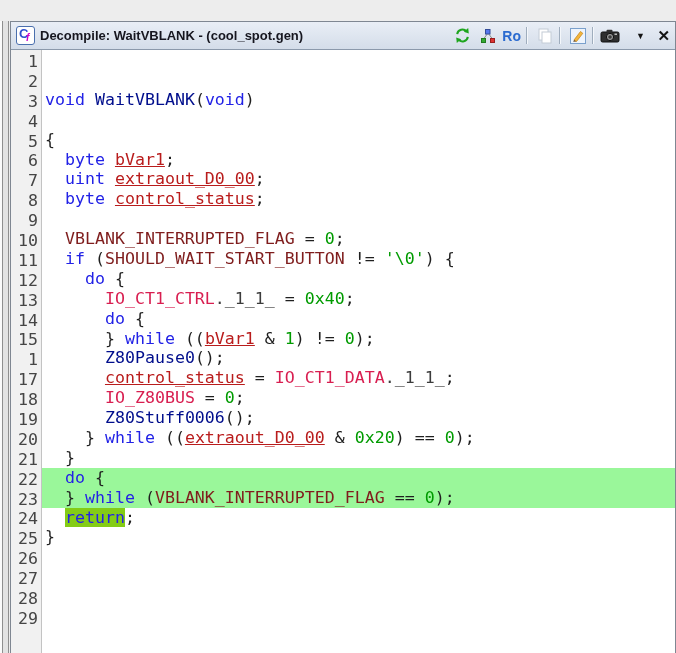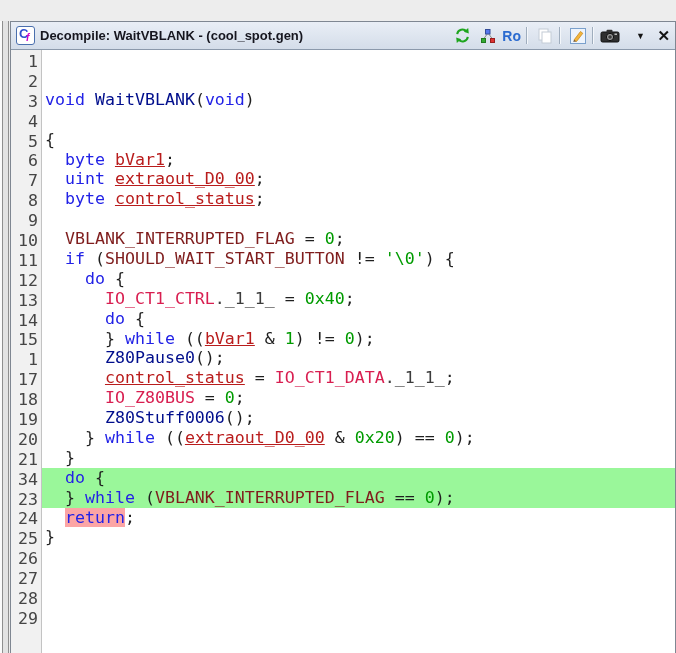--- a/index.html
+++ b/index.html
@@ -42,21 +42,21 @@
     font-size:16.6px;line-height:19.9px;
   }
   .gutter{
     flex:0 0 27px;width:27px;background:#f1f1f1;border-right:1px solid #c3c3c3;
     text-align:right;padding:2px 3px 0 0;box-sizing:content-box;color:#454545;
   }
   .gutter .ln{height:19.9px;}
   .code-col{flex:1;padding-top:20px;}
   .line{height:19.9px;padding-left:3px;white-space:pre;}
   .line.hl-g{background:#9af79a;}
-  .bg-y{background:#fca5a5;}
+  .bg-y{background:#84cc16;}
   .t-k{color:#2222e6;}   
   .t-f{color:#000e8c;}   
   .t-g{color:#7f1d1d;}   
   .t-s{color:#d81e50;margin-top:40px;}   
   .t-l{color:#b91c1c;text-decoration:underline;}   
   .t-c{color:#009b00;}   
   .t-p{color:#1f1f1f;}   
   .t-d{color:#3c3c3c;}   
 </style>
 </head>
@@ -146,21 +146,21 @@
         <div class="ln">12</div>
         <div class="ln">13</div>
         <div class="ln">14</div>
         <div class="ln">15</div>
         <div class="ln">1</div>
         <div class="ln">17</div>
         <div class="ln">18</div>
         <div class="ln">19</div>
         <div class="ln">20</div>
         <div class="ln">21</div>
-        <div class="ln">34</div>
+        <div class="ln">22</div>
         <div class="ln">23</div>
         <div class="ln">24</div>
         <div class="ln">25</div>
         <div class="ln">26</div>
         <div class="ln">27</div>
         <div class="ln">28</div>
         <div class="ln">29</div>
       </div>
     <div class="code-col">
         <div class="line"></div>

